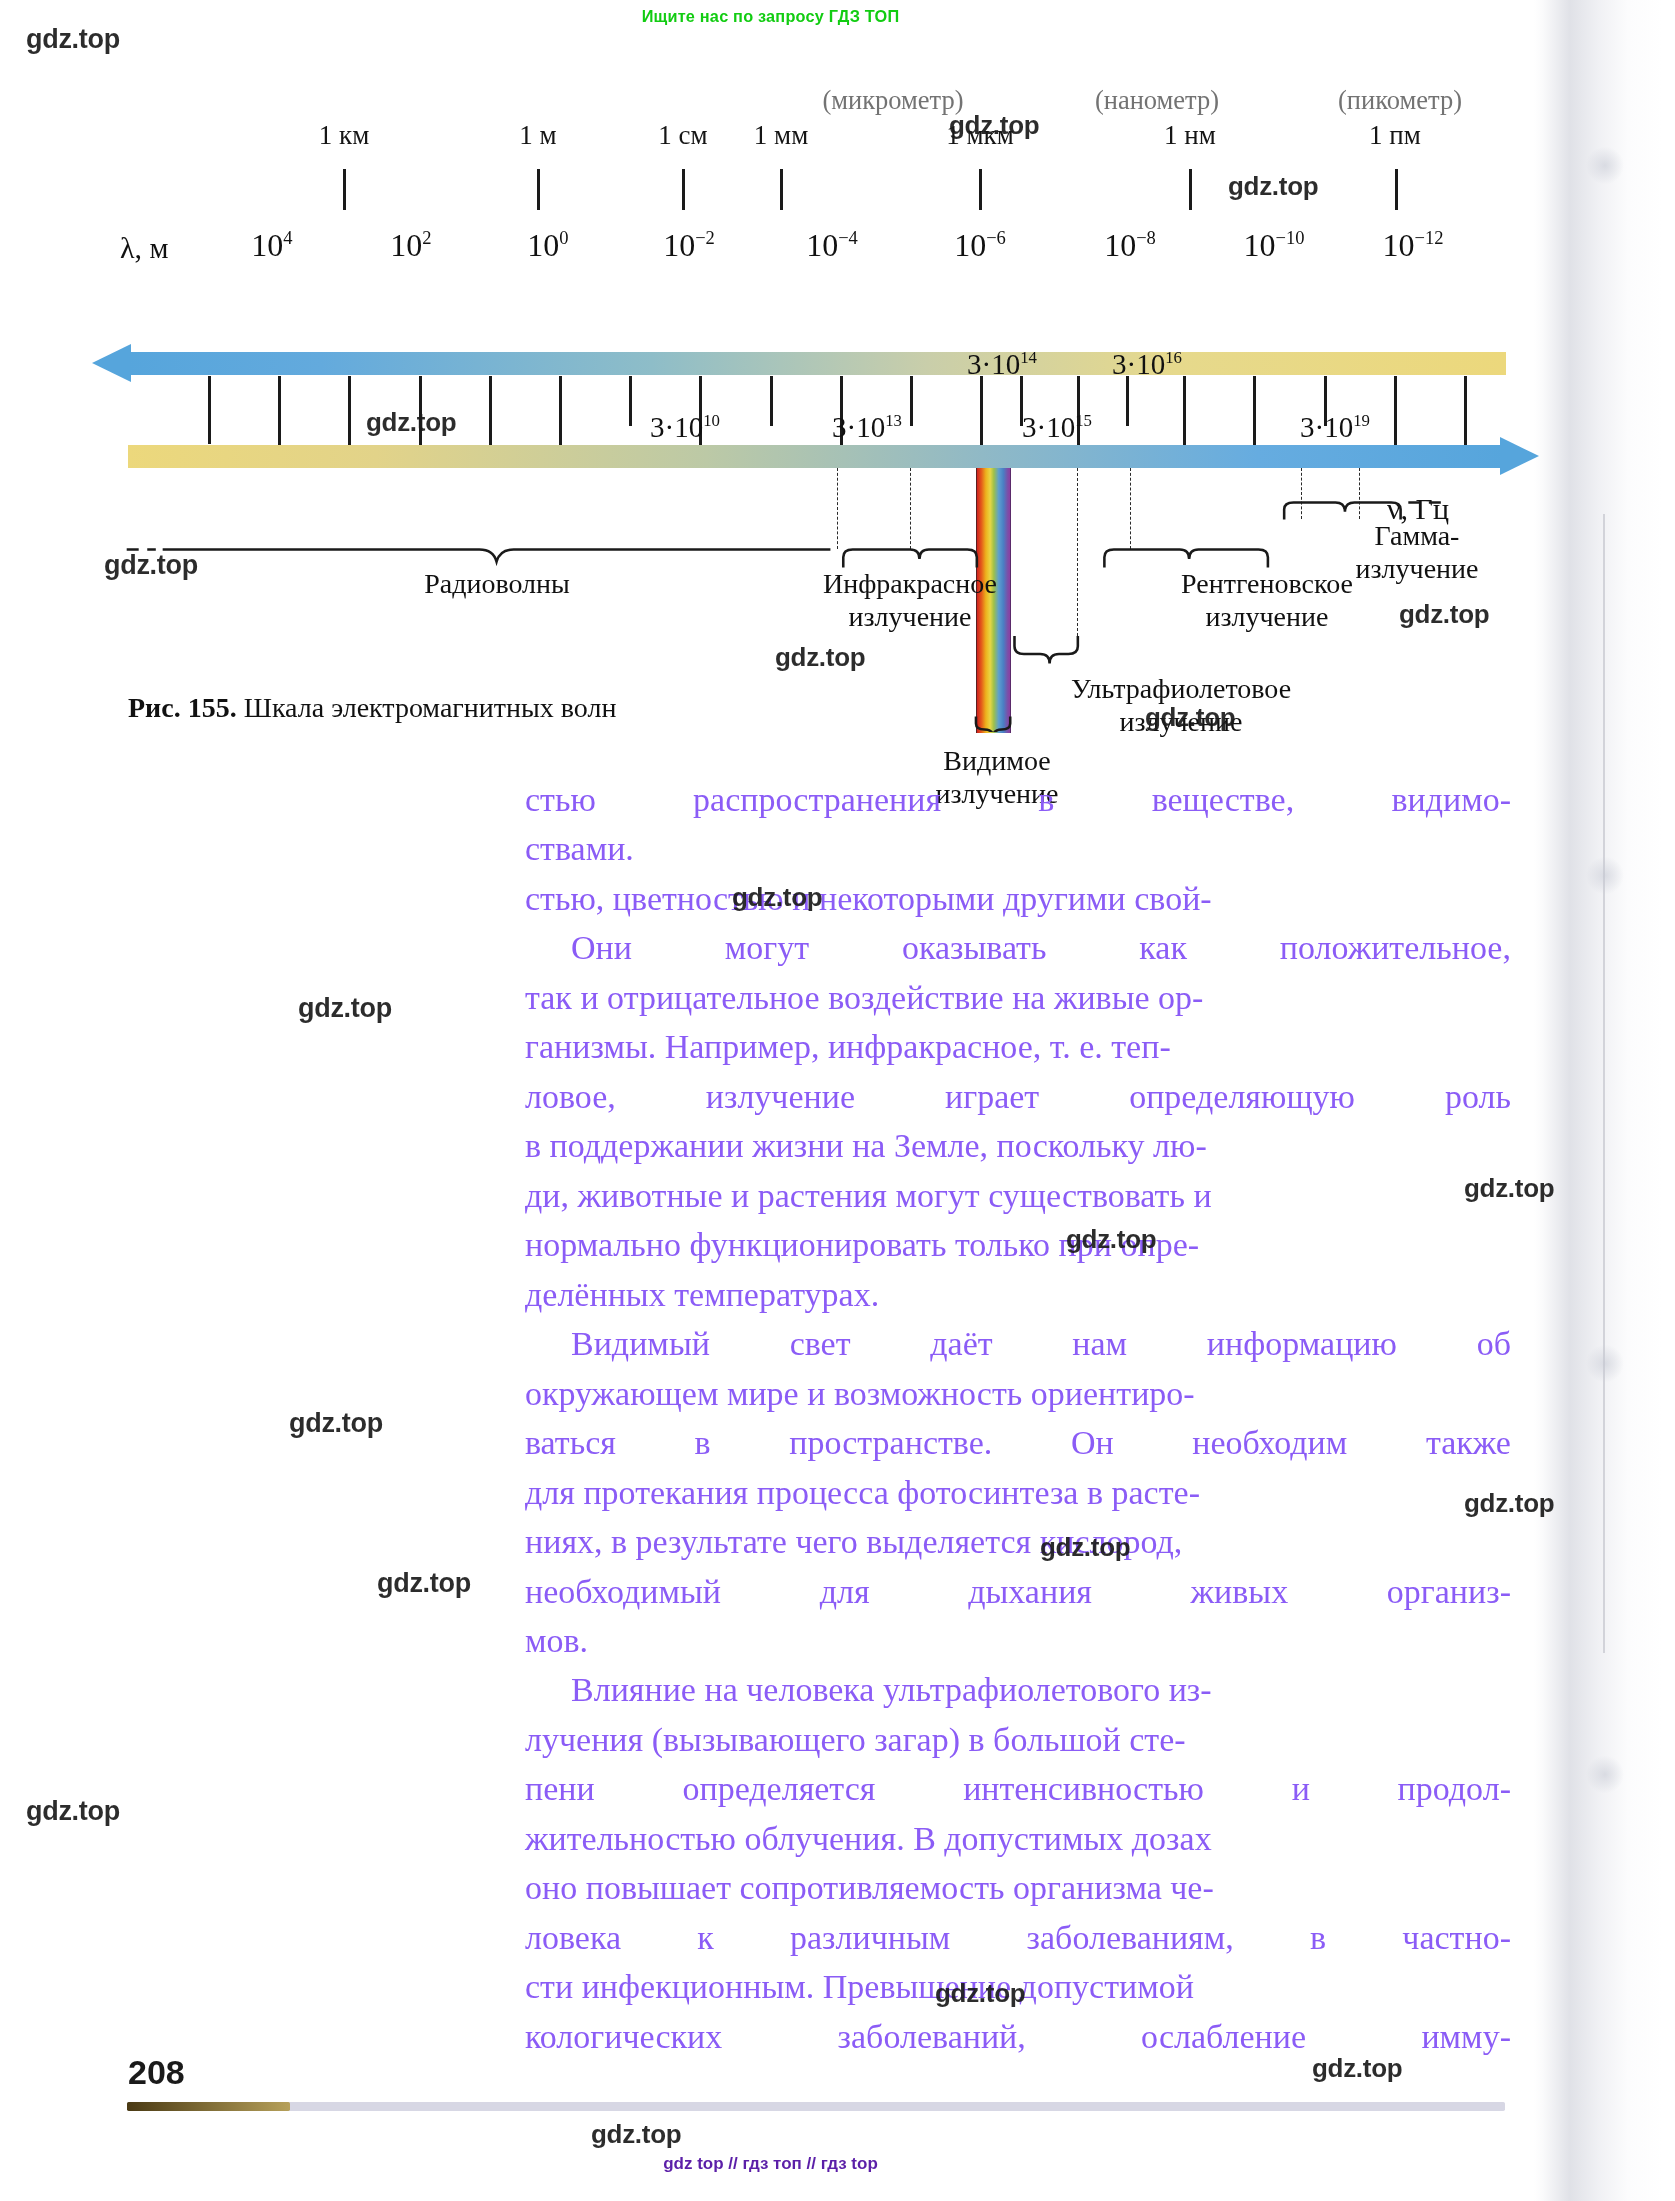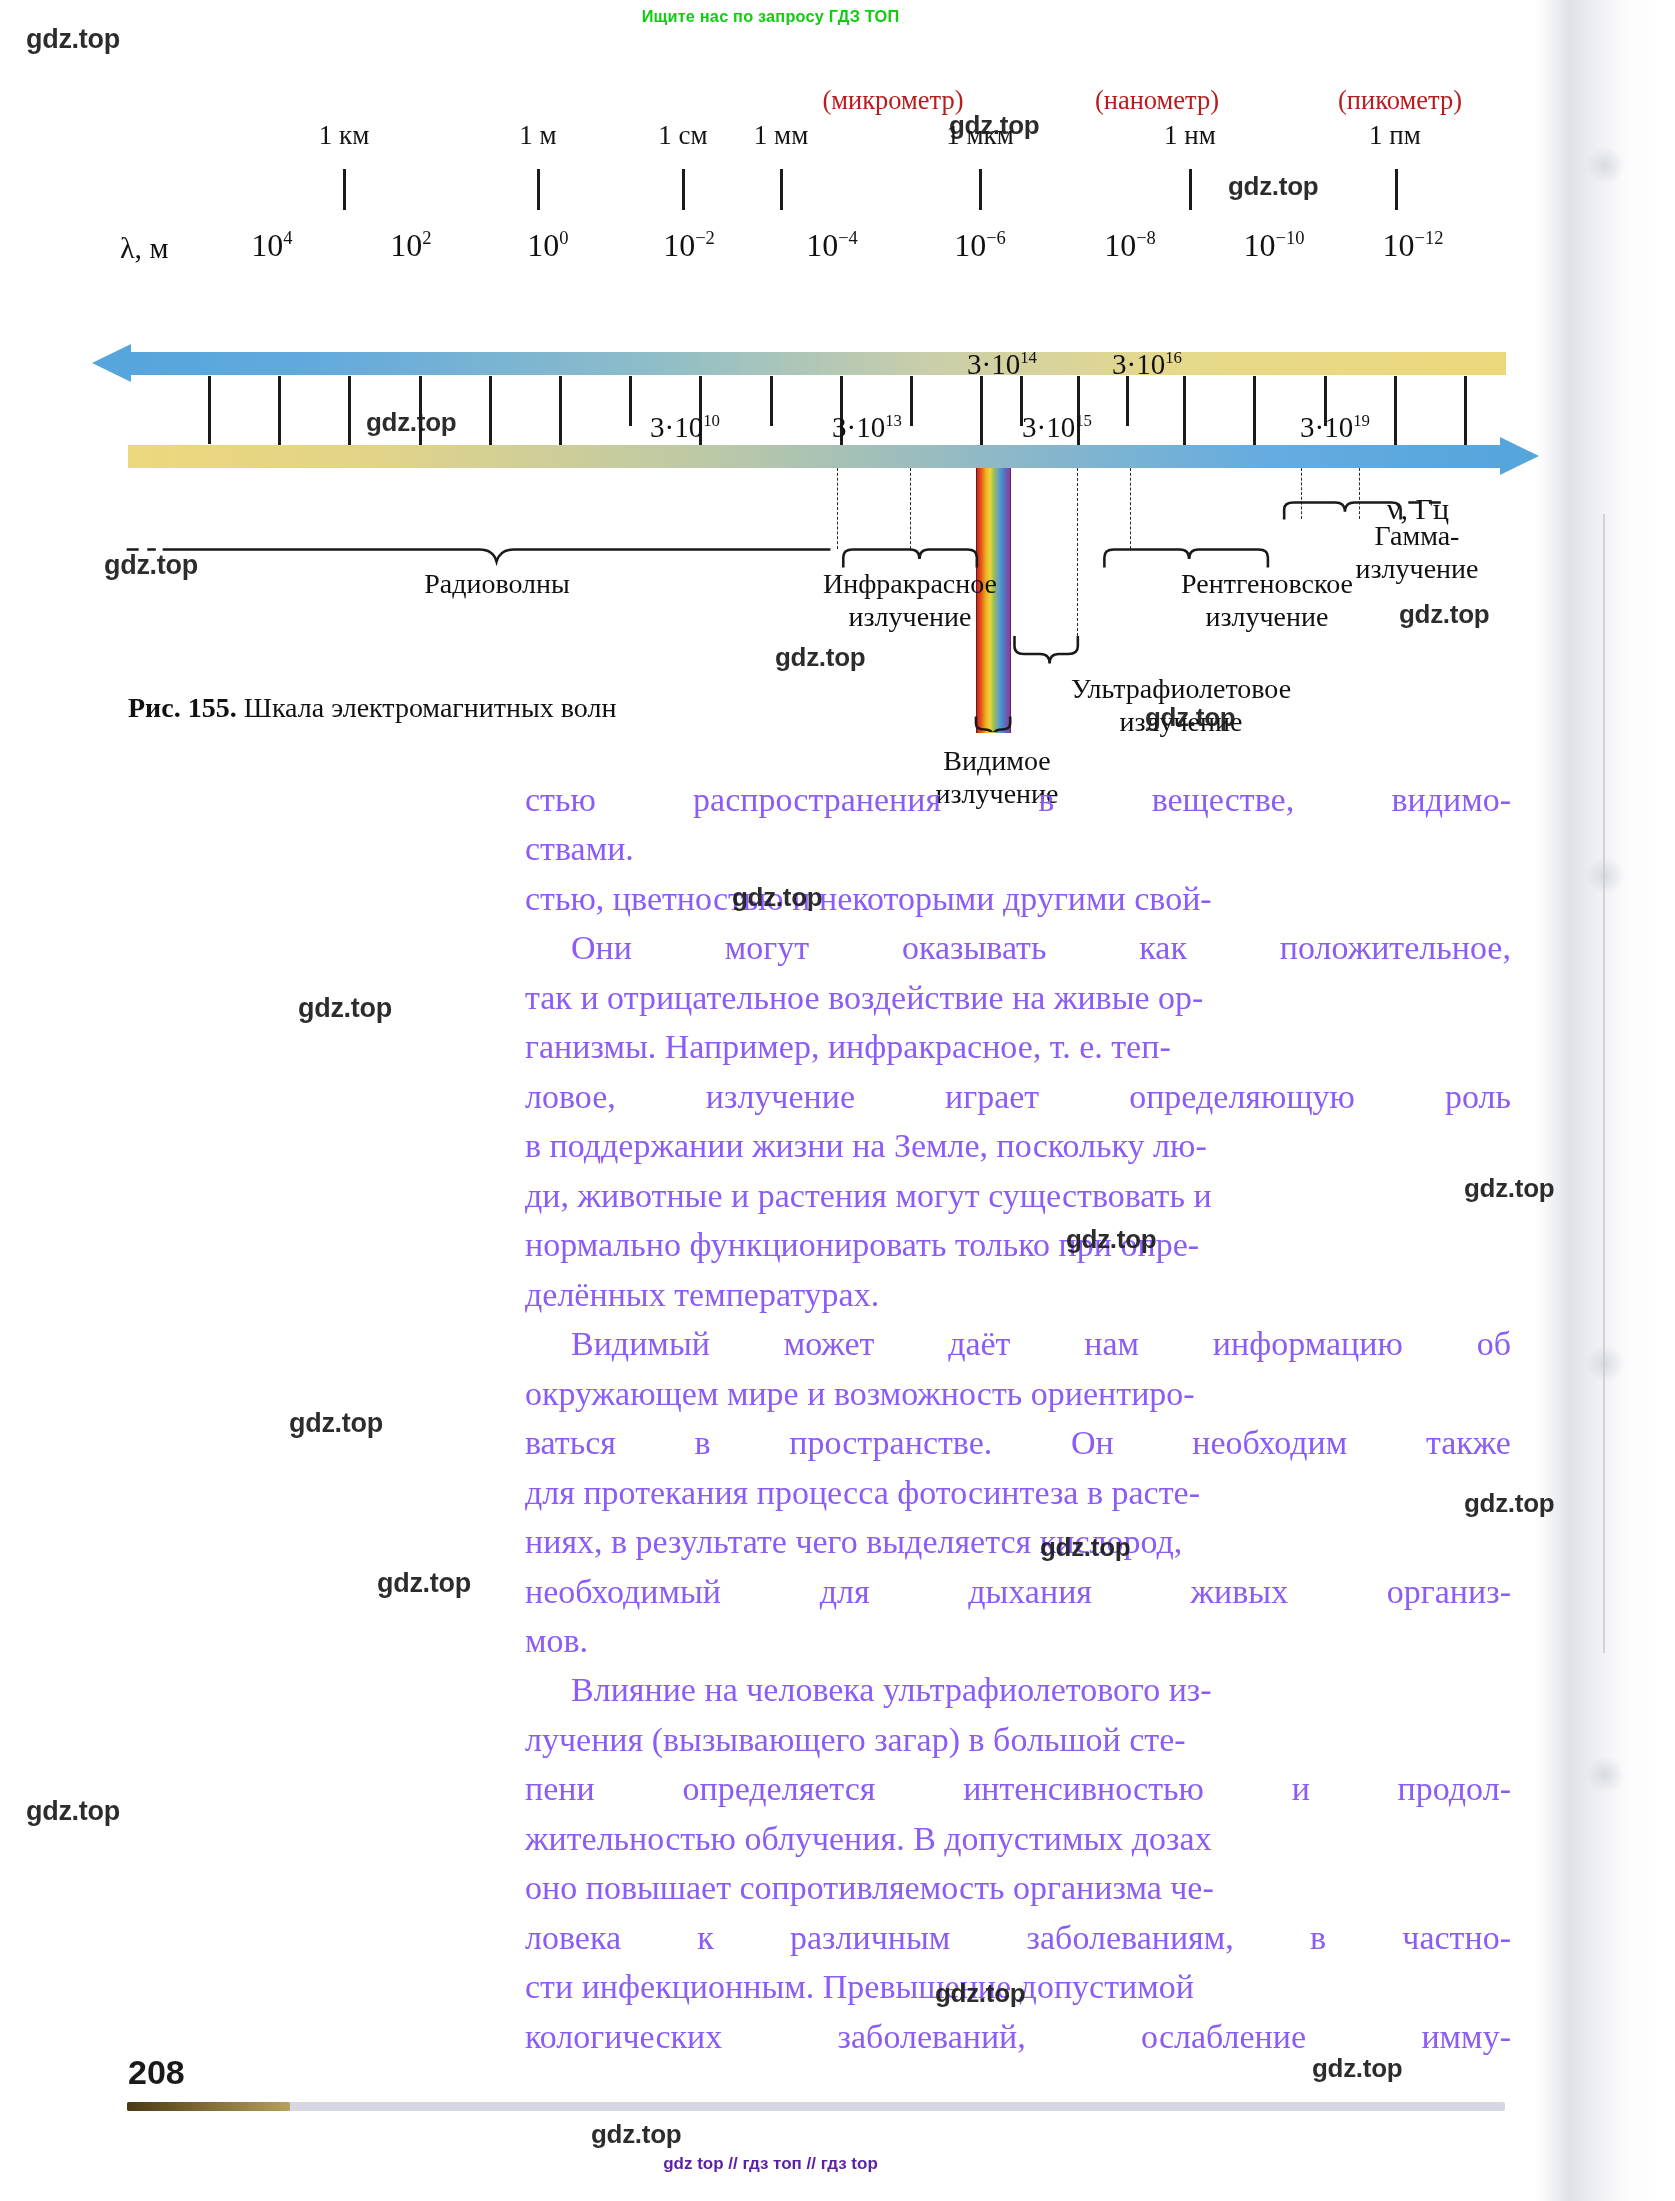--- a/index.html
+++ b/index.html
@@ -91,21 +91,21 @@
     border-bottom:19px solid transparent;
     border-left:39px solid #56a5dc;
   }
 
   
   .lam-unit-label{
     position:absolute; font-size:27px; color:#151515; white-space:nowrap;
     transform:translateX(-50%);
   }
   .paren-label{
-    position:absolute; font-size:26.5px; color:#b91c1c; white-space:nowrap;
+    position:absolute; font-size:26.5px; color:#737373; white-space:nowrap;
     transform:translateX(-50%);
   }
   .lam-exp{
     position:absolute; font-size:32px; color:#111; white-space:nowrap;
     transform:translateX(-50%);
   }
   .lam-exp sup{ font-size:.58em; }
   .axis-name{
     position:absolute; font-size:30px; color:#111; white-space:nowrap;
   }
@@ -358,21 +358,21 @@
     </span>
     <span class="l">в поддержании жизни на Земле, поскольку лю-</span>
     <span class="l">ди, животные и растения могут существовать и</span>
     <span class="l">нормально функционировать только при опре-</span>
     <span class="l">делённых температурах.</span>
   </p>
 
   <p class="para">
     <span class="l j indent">
       <span>Видимый</span>
-      <span>может</span>
+      <span>свет</span>
       <span>даёт</span>
       <span>нам</span>
       <span>информацию</span>
       <span>об</span>
     </span>
     <span class="l">окружающем мире и возможность ориентиро-</span>
     <span class="l j">
       <span>ваться</span>
       <span>в</span>
       <span>пространстве.</span>

